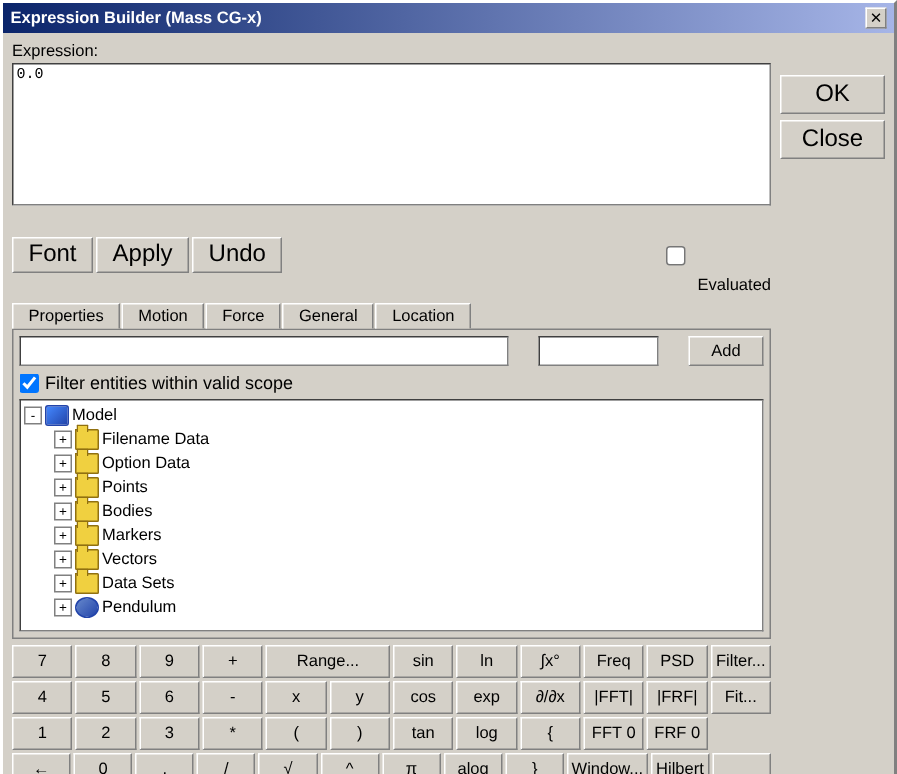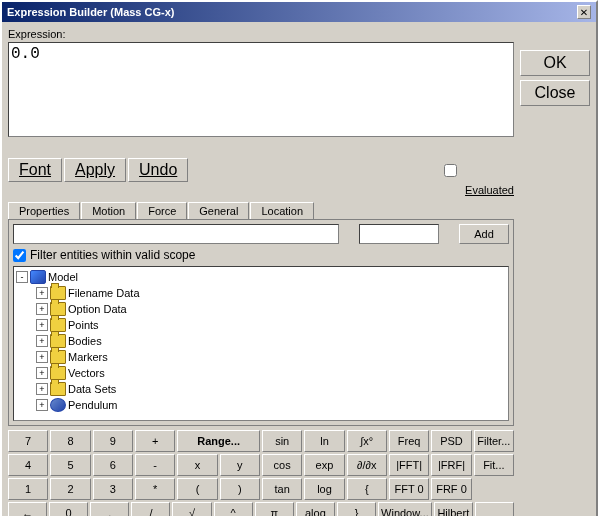--- a/index.html
+++ b/index.html
@@ -66,30 +66,29 @@
       margin-bottom: 2px;
     }
     .expression-textarea {
       width: 100%;
       height: 95px;
       background: white;
       border: 1px solid #808080;
       border-top-color: #404040;
       border-left-color: #404040;
       resize: none;
-      font-size: 16px;
+      font-size: 10px;
       padding: 2px;
       font-family: 'Courier New', monospace;
     }
     .toolbar-row {
       display: flex;
       align-items: center;
       margin-top: 4px;
       gap: 2px;
-      text-decoration: underline;
     }
     .win-btn {
       background: #d4d0c8;
       border: 1px solid #ffffff;
       border-right-color: #808080;
       border-bottom-color: #808080;
       padding: 2px 10px;
       font-size: 16px;
       cursor: pointer;
       min-width: 50px;
@@ -354,21 +353,21 @@
         </div>
       </div>
       
       <div style="margin-top:4px;">
 
         <div style="display:grid;grid-template-columns:repeat(12,1fr);gap:2px;margin-bottom:2px;">
           <button class="num-btn">7</button>
           <button class="num-btn">8</button>
           <button class="num-btn">9</button>
           <button class="num-btn">+</button>
-          <button class="num-btn span2" style="grid-column:span 2;font-weight:bold;">Range...</button>
+          <button class="num-btn span2" style="grid-column:span 2;">Range...</button>
           <button class="num-btn">sin</button>
           <button class="num-btn">ln</button>
           <button class="num-btn">∫x°</button>
           <button class="num-btn">Freq</button>
           <button class="num-btn">PSD</button>
           <button class="num-btn">Filter...</button>
         </div>
 
         <div style="display:grid;grid-template-columns:repeat(12,1fr);gap:2px;margin-bottom:2px;">
           <button class="num-btn">4</button>

